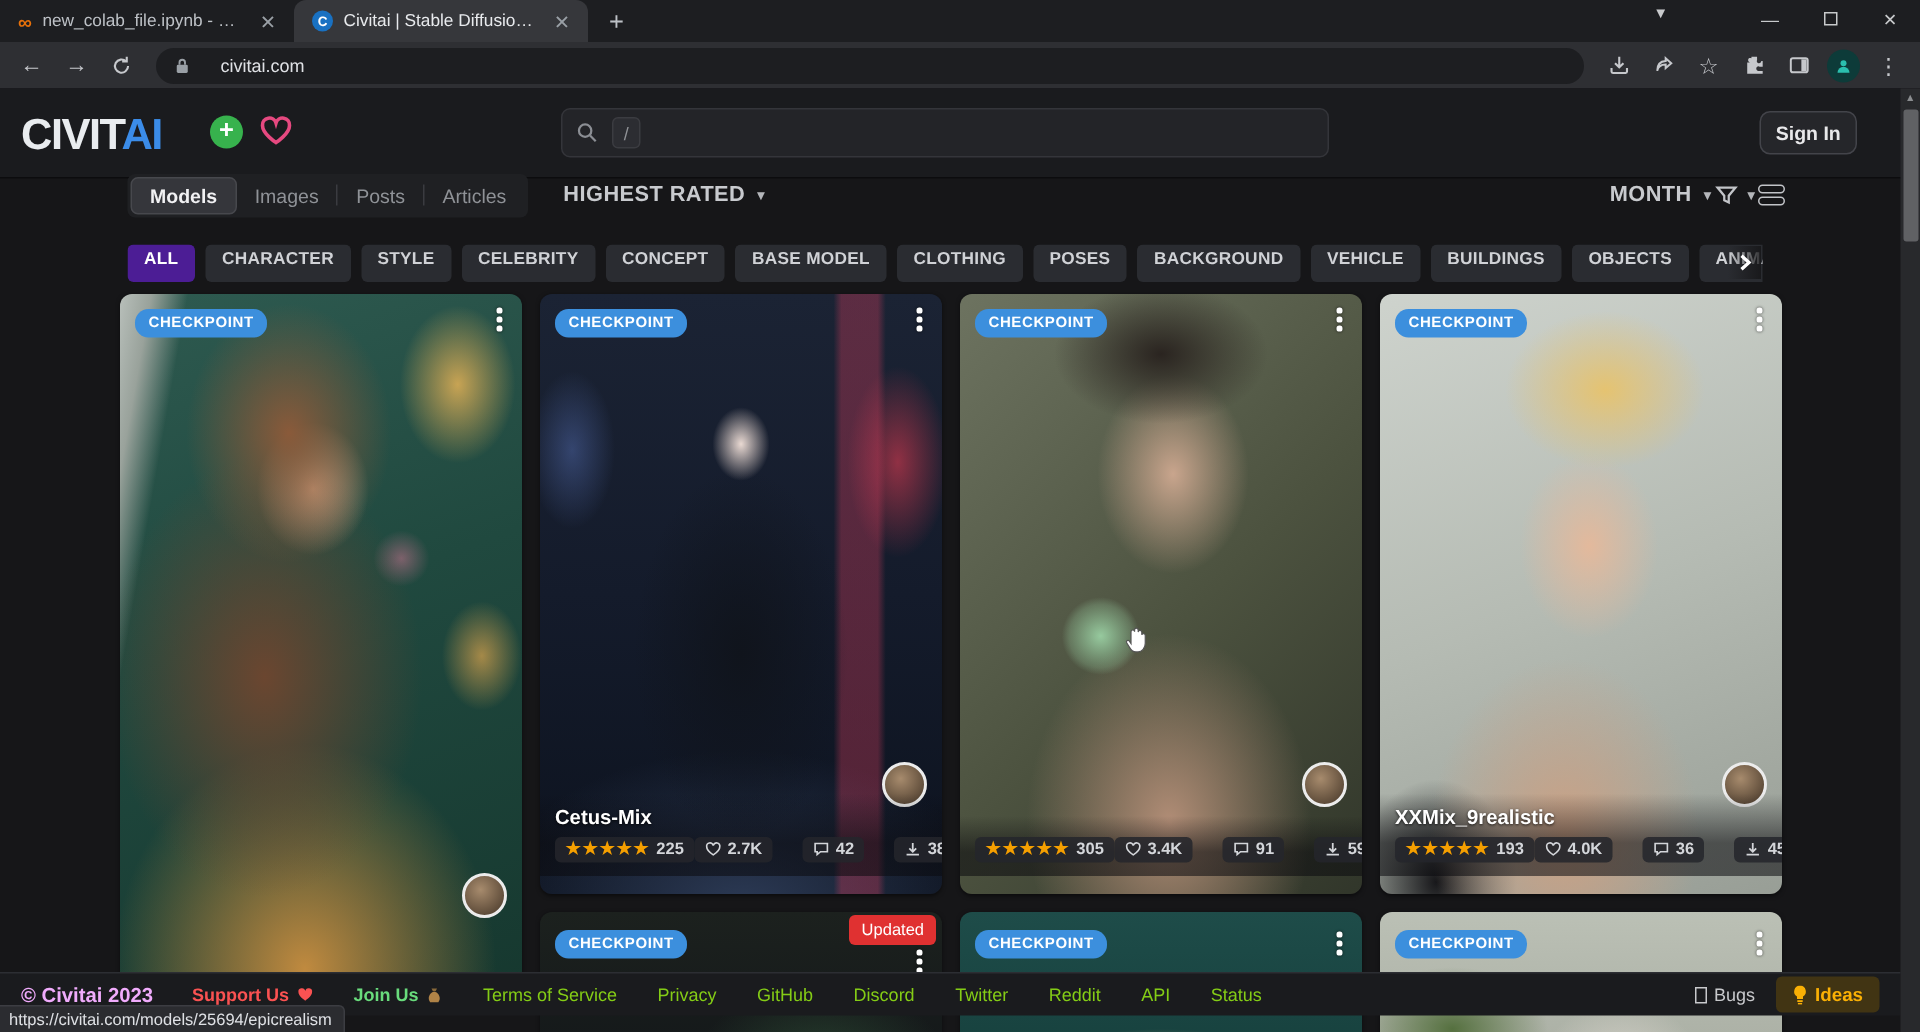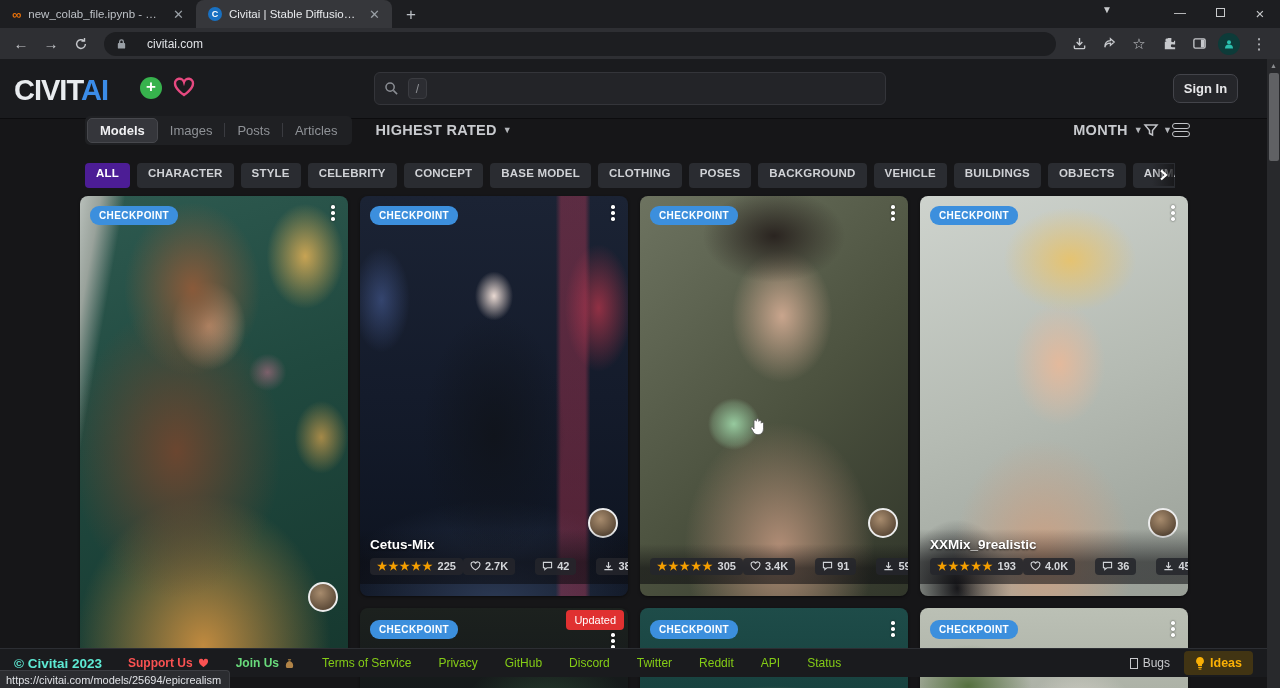--- a/index.html
+++ b/index.html
@@ -137,21 +137,21 @@
     linear-gradient(180deg, #1c211e, #121619); }
   .stub2 { background: radial-gradient(125px 45px at 50% 95%, #dccd92, transparent 80%),
     linear-gradient(180deg, #1e4c49, #153e3b); }
   .stub3 { background: radial-gradient(85px 55px at 18% 65%, #55703f, transparent 75%),
     radial-gradient(70px 60px at 60% 90%, #d8d4cc, transparent 80%),
     linear-gradient(180deg, #bbc0b5, #a6aba0); }
 
   
   #footer { position:absolute; left:0; right:13px; top:589px; height:29px; background:#1a1b1e;
     border-top:1px solid #2c2e33; display:flex; align-items:center; padding:0 14px; gap:0; z-index:5; }
-  #copyright { font-size:13.5px; font-weight:700; color:#5eead4; margin-right:26px; }
+  #copyright { font-size:13.5px; font-weight:700; color:#f0abfc; margin-right:26px; }
   .flink { font-size:12px; color:#84cc16; margin-right:27px; display:flex; align-items:center; gap:5px; }
   .flink.support { color:#fa5252; font-weight:700; }
   .flink.join { color:#69db7c; font-weight:600; }
   #f-right { margin-left:auto; display:flex; align-items:center; gap:14px; }
   #bugs { font-size:12px; color:#c8c9cc; display:flex; align-items:center; gap:5px; }
   .tofu { display:inline-block; width:8px; height:11px; border:1.2px solid #c8c9cc; }
   #ideas { background:#413413; color:#fab005; font-size:12.5px; font-weight:600; border-radius:4px;
     padding:5px 11px; display:flex; align-items:center; gap:5px; }
 
   

